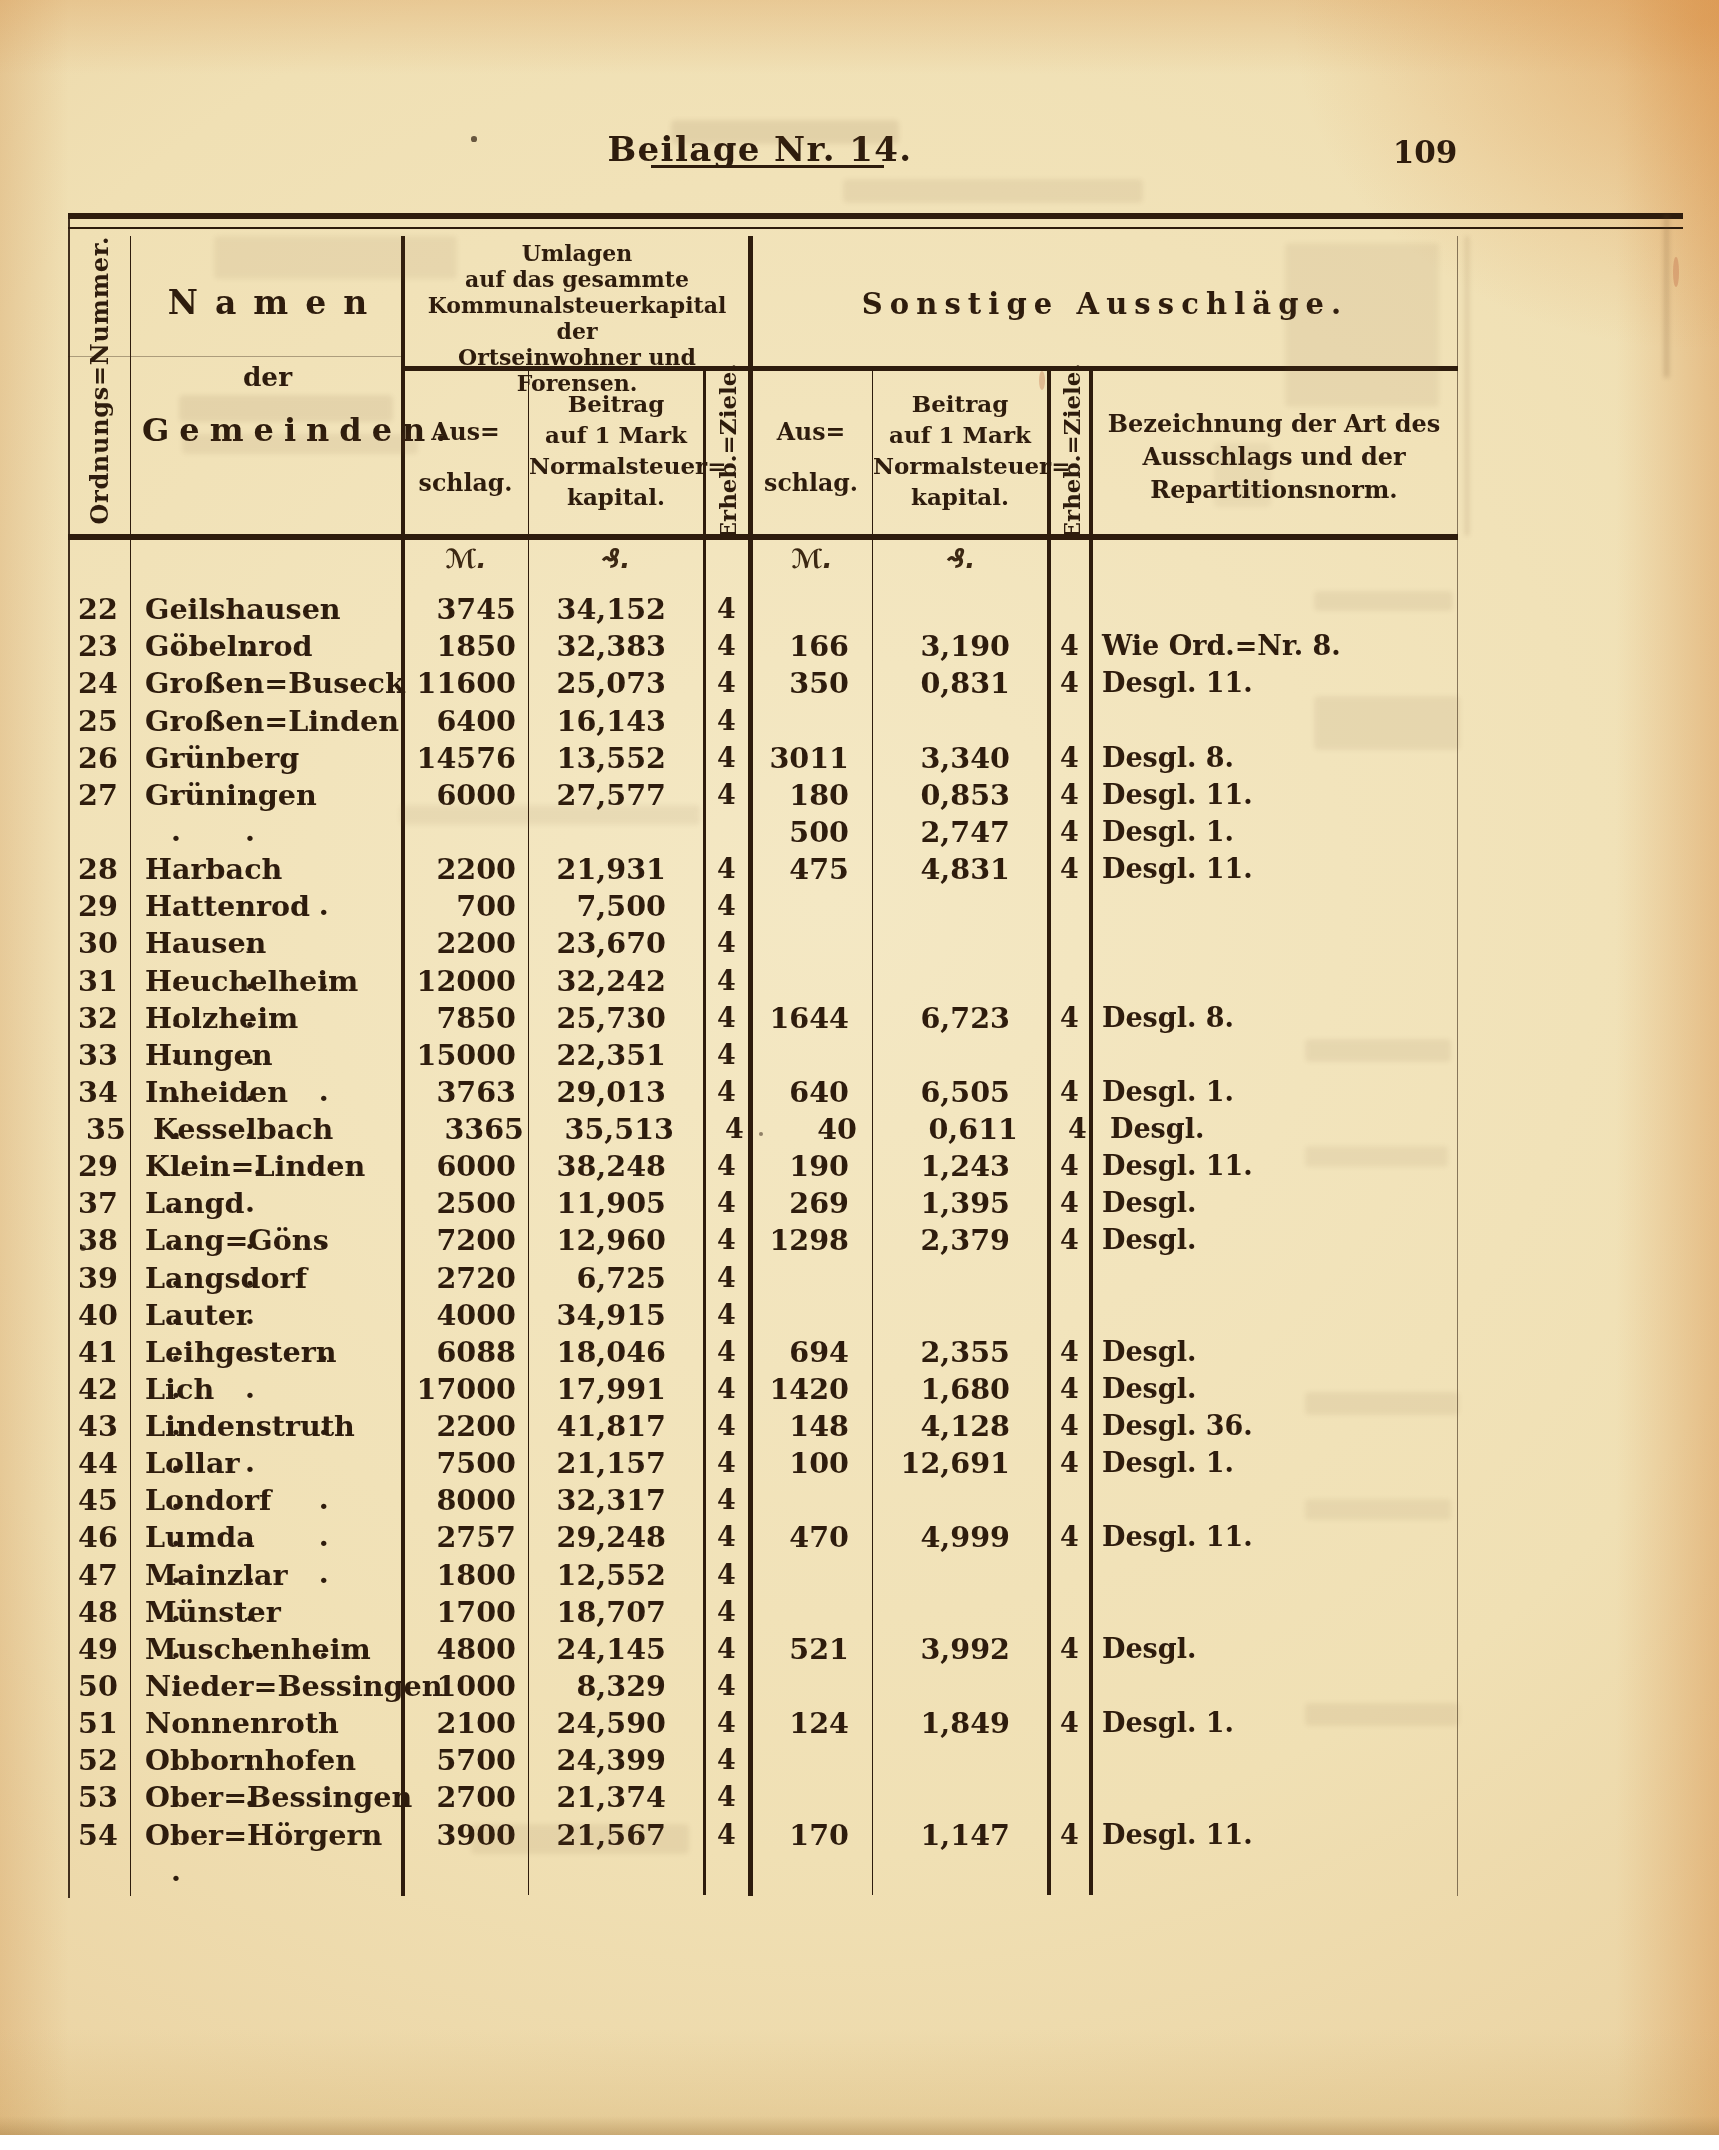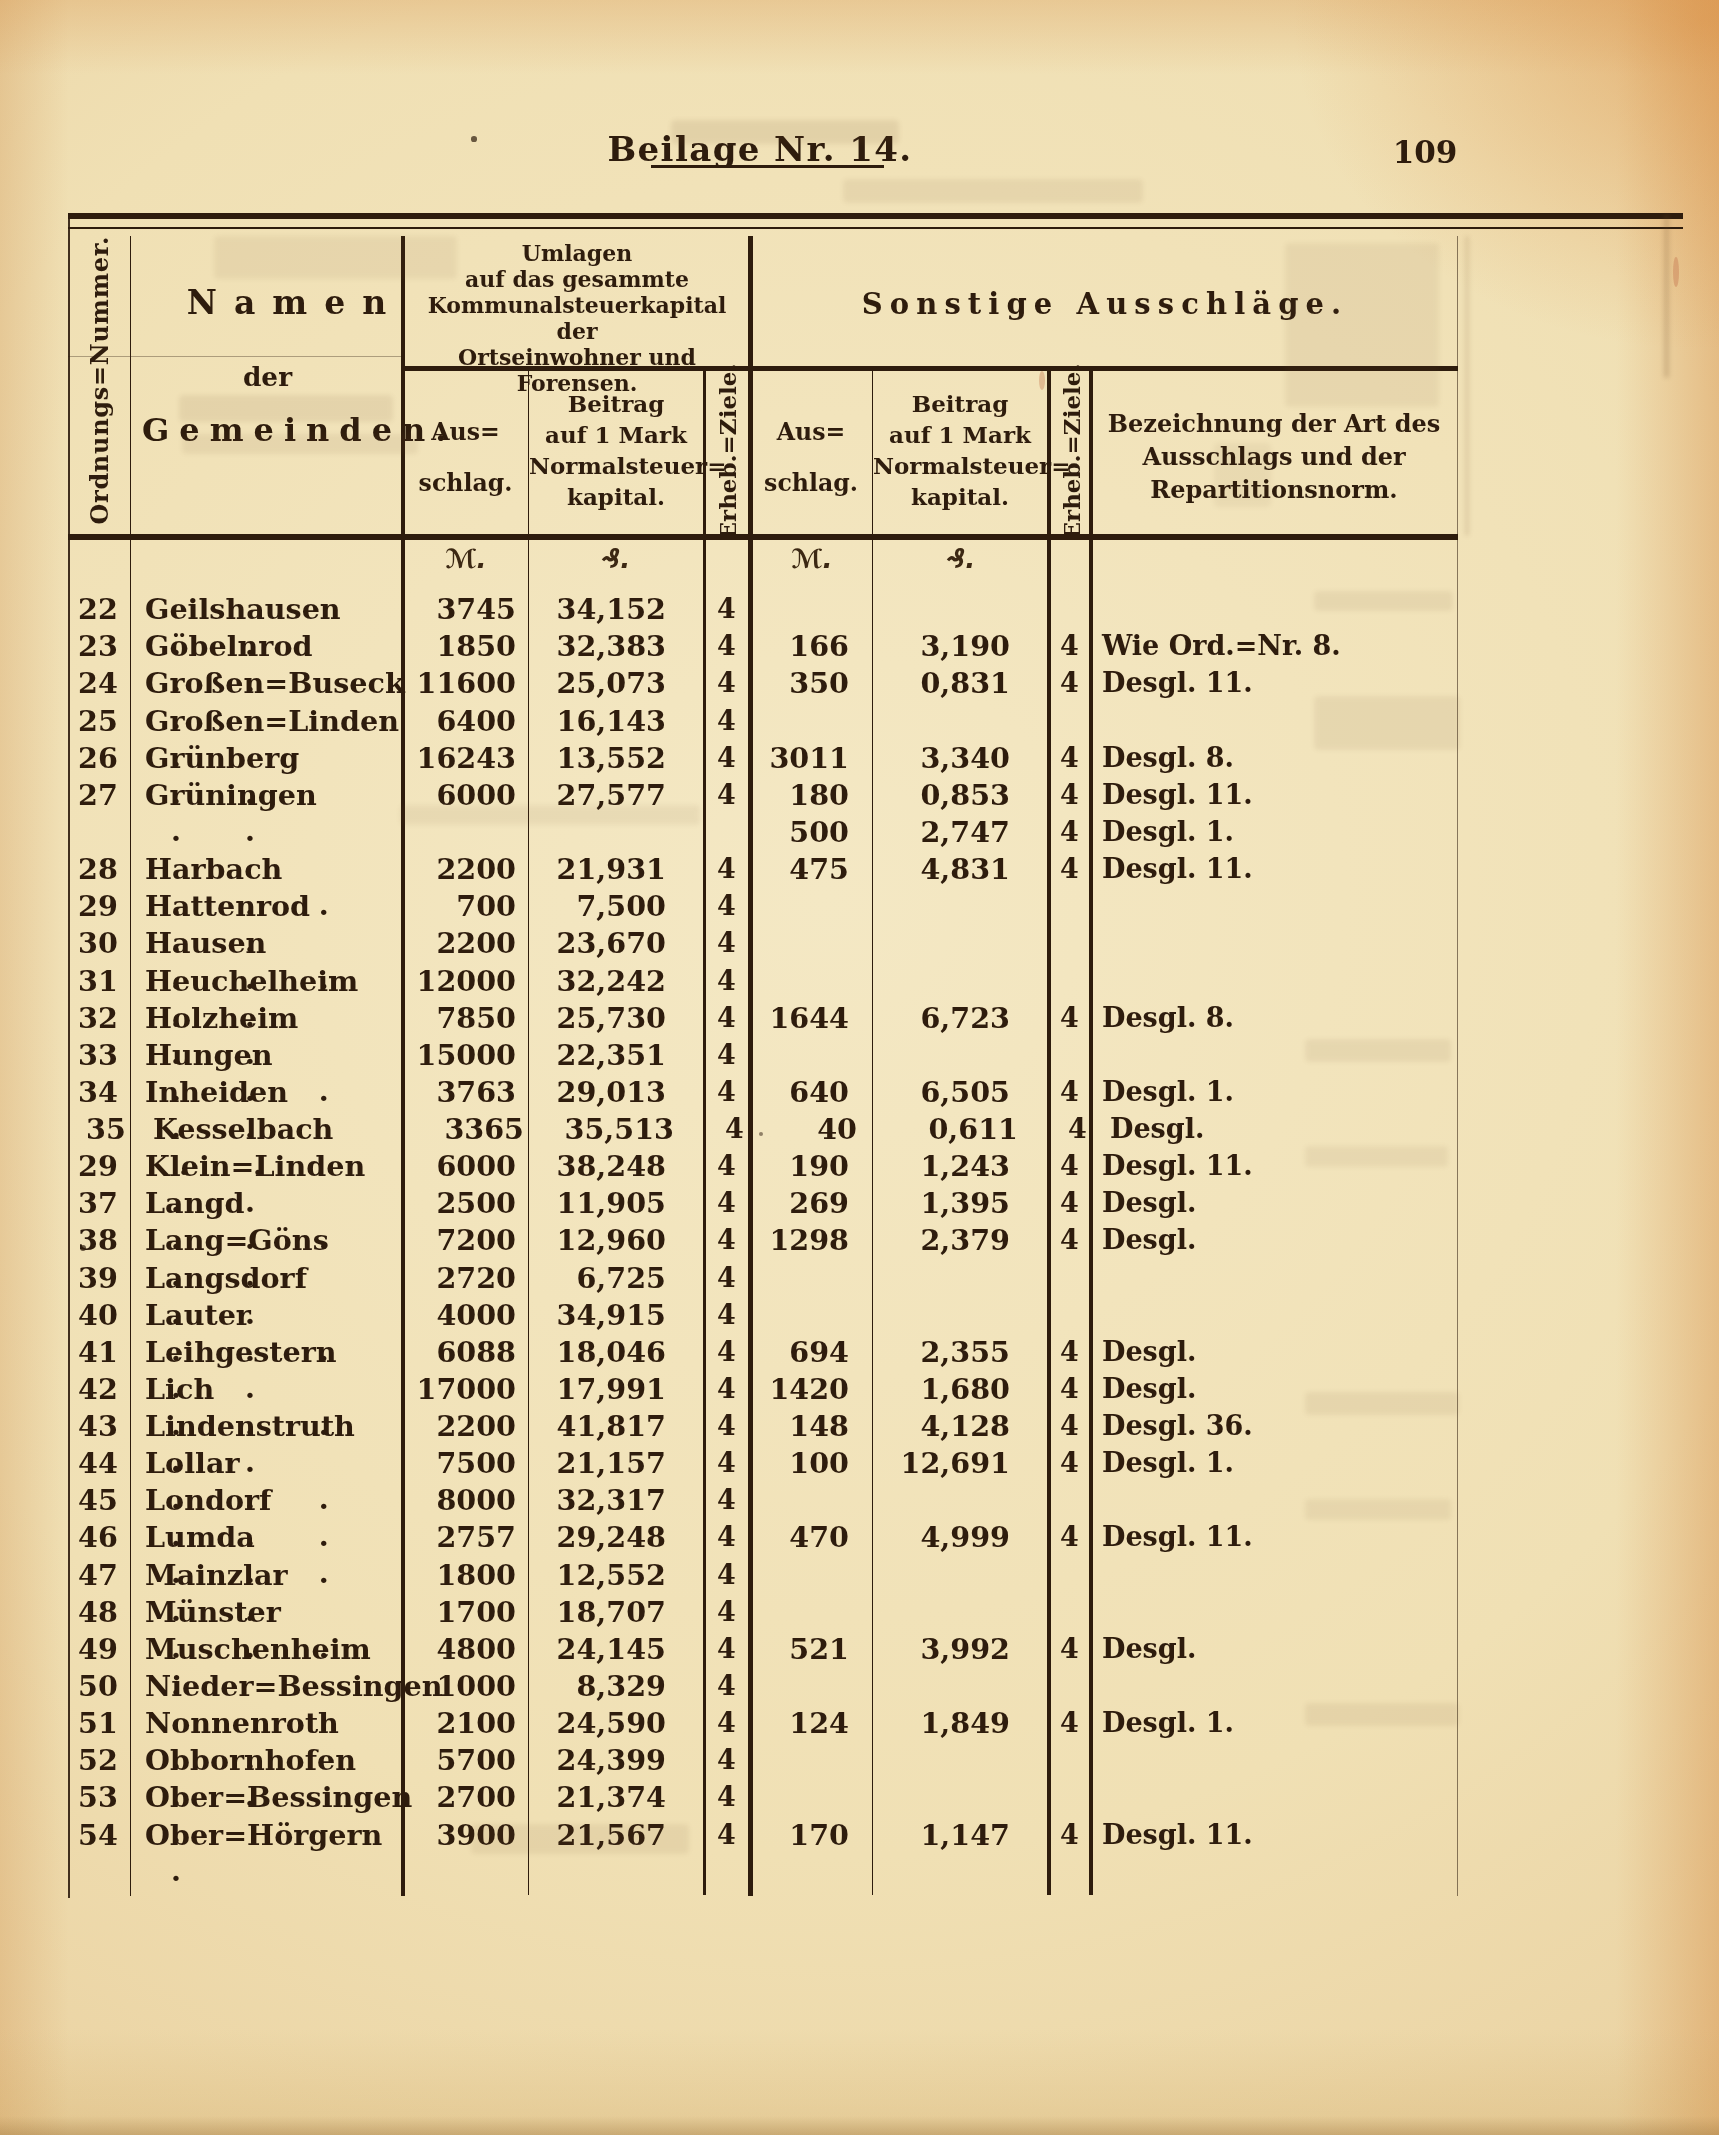--- a/index.html
+++ b/index.html
@@ -28,21 +28,21 @@
   
   .hl,.vl{position:absolute;background:var(--ink);}
   
   .t{position:absolute;font-weight:700;color:var(--ink);}
   .ml{white-space:pre-line;}
   .rot{position:absolute;transform:rotate(-90deg);transform-origin:center;
        text-align:center;font-weight:700;white-space:nowrap;}
   #doc-title{left:571px;top:129px;width:378px;font-size:34px;letter-spacing:1.4px;text-align:center;}
   #page-number{left:1382px;top:134px;width:86px;font-size:31px;text-align:center;}
   #ord-label{left:-54px;top:366px;width:307px;height:28.6px;font-size:24px;letter-spacing:0.7px;}
-  #namen-title{left:132px;top:283px;width:271px;font-size:33px;letter-spacing:17px;text-indent:17px;text-align:center;padding-left:19px;}
+  #namen-title{left:132px;top:283px;width:271px;font-size:33px;letter-spacing:17px;text-indent:17px;text-align:center;}
   #namen-der{left:132px;top:361px;width:271px;font-size:26.4px;text-align:center;}
   #namen-sub{left:132px;top:411px;width:271px;font-size:32px;letter-spacing:10px;text-indent:10px;text-align:center;}
   #group1-title{left:405px;top:240px;width:344px;font-size:22px;line-height:26px;text-align:center;}
   #group2-title{left:752px;top:287px;width:706px;font-size:29px;letter-spacing:7.1px;text-align:center;}
   .aus-block{top:407px;width:125px;font-size:23.6px;line-height:51px;text-align:center;}
   #aus1{left:403px;}
   #aus2{left:750px;width:122px;}
   .beitrag-block{top:388px;font-size:23px;line-height:31px;text-align:center;}
   #beitrag1{left:529px;width:174px;}
   #beitrag2{left:873px;width:174px;}
@@ -152,21 +152,21 @@
         <div class="cell c-b1">16,143</div>
         <div class="cell c-e1">4</div>
         <div class="cell c-a2"></div>
         <div class="cell c-b2"></div>
         <div class="cell c-e2"></div>
         <div class="cell c-bez"></div>
       </div>
       <div class="trow" style="top: 740px;">
         <div class="cell c-nr">26</div>
         <div class="cell c-name"><span>Grünberg</span><span class="ldr">. .</span></div>
-        <div class="cell c-a1">16243</div>
+        <div class="cell c-a1">14576</div>
         <div class="cell c-b1">13,552</div>
         <div class="cell c-e1">4</div>
         <div class="cell c-a2">3011</div>
         <div class="cell c-b2">3,340</div>
         <div class="cell c-e2">4</div>
         <div class="cell c-bez">Desgl. 8.</div>
       </div>
       <div class="trow" style="top: 777px;">
         <div class="cell c-nr">27</div>
         <div class="cell c-name"><span>Grüningen</span><span class="ldr">. .</span></div>

